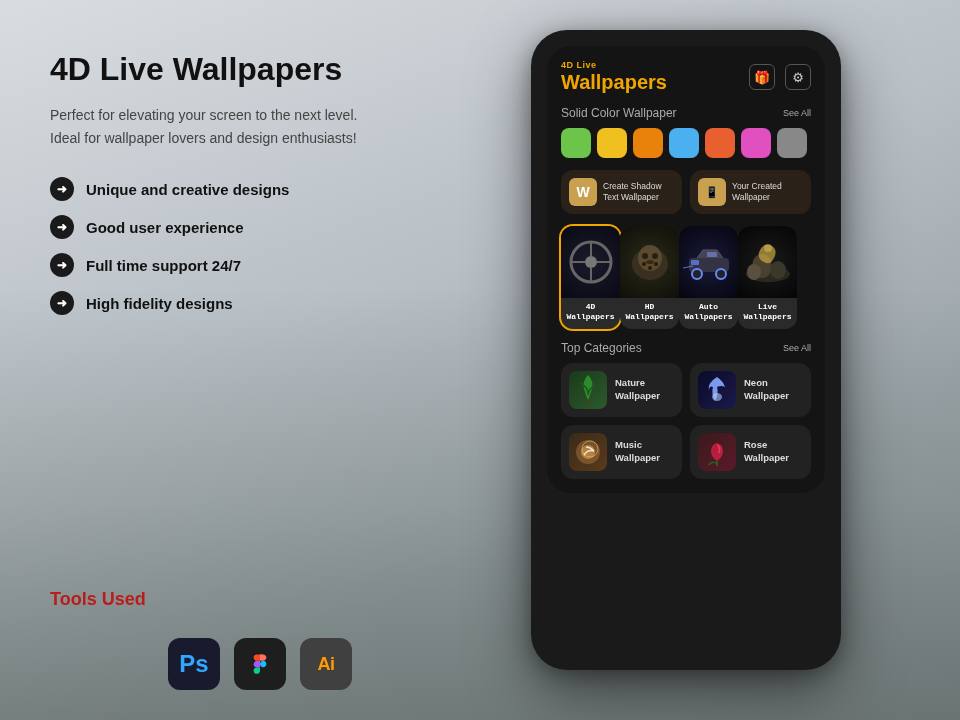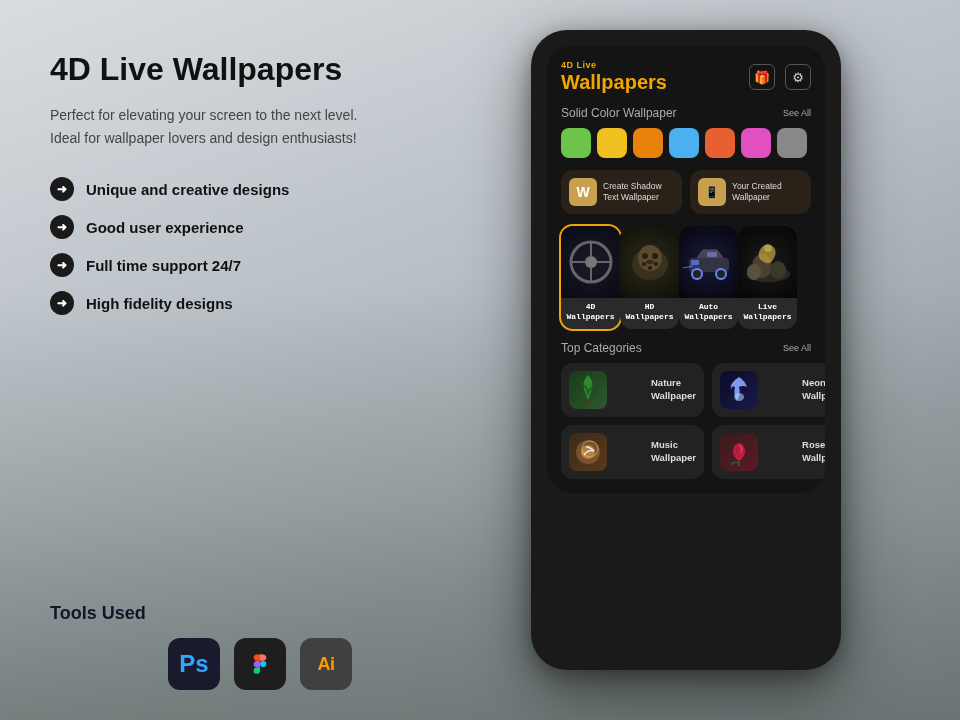--- a/index.html
+++ b/index.html
@@ -93,22 +93,22 @@
       flex-shrink: 0;
     }
 
     .tools-section {
       margin-top: 40px;
     }
 
     .tools-title {
       font-size: 18px;
       font-weight: 800;
-      color: #0f172a;
-      margin-bottom: 14px;
+      color: #b91c1c;
+      margin-bottom: 28px;
     }
 
     .tools-row {
       display: flex;
       gap: 14px;
       justify-content: center;
     }
 
     .tool-icon {
       width: 52px;
@@ -354,21 +354,20 @@
     .cat-nature { background: linear-gradient(135deg, #1a3a1a, #2d5a2d); }
     .cat-neon { background: linear-gradient(135deg, #0a0a2a, #1a1a4a); }
     .cat-music { background: linear-gradient(135deg, #3a2a1a, #5a3a1a); }
     .cat-rose { background: linear-gradient(135deg, #3a1a1a, #5a1a2a); }
 
     .category-text {
       font-size: 9.5px;
       color: #ddd;
       font-weight: 600;
       line-height: 1.3;
-      margin-left: 36px;
     }
 
     
     .figma-icon {
       width: 52px;
       height: 52px;
       background: #1e1e1e;
       border-radius: 12px;
       display: flex;
       align-items: center;

